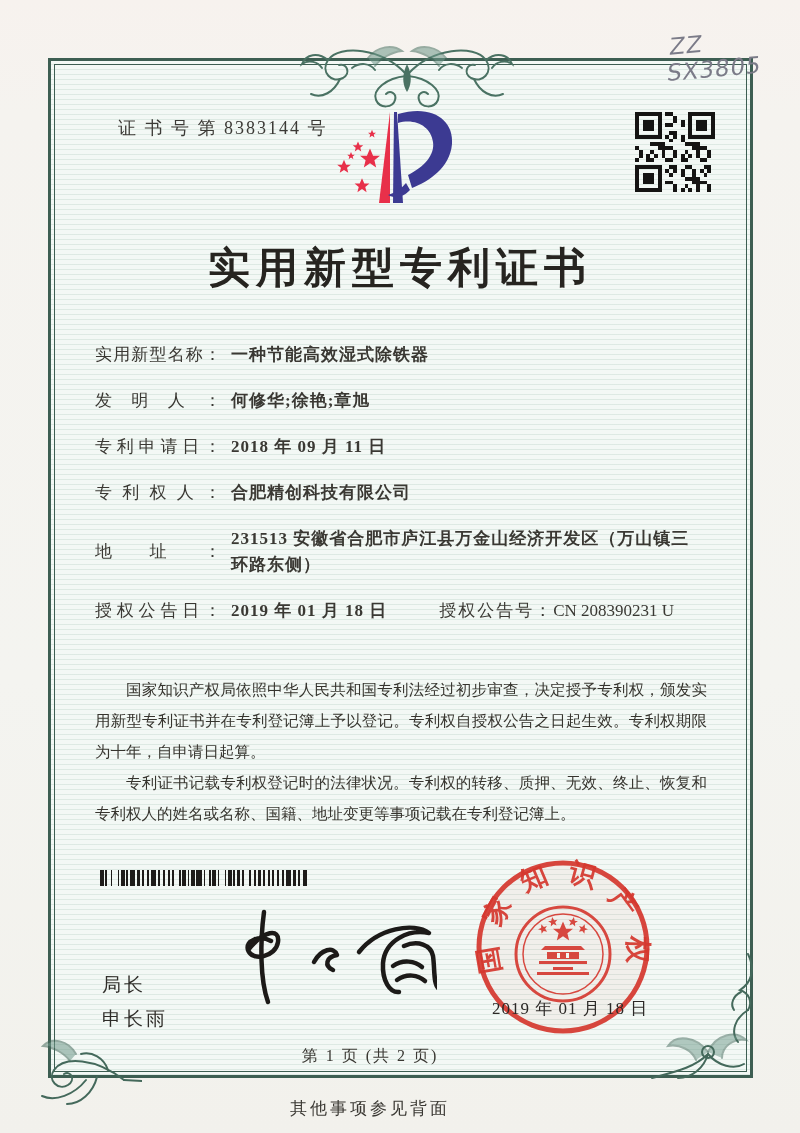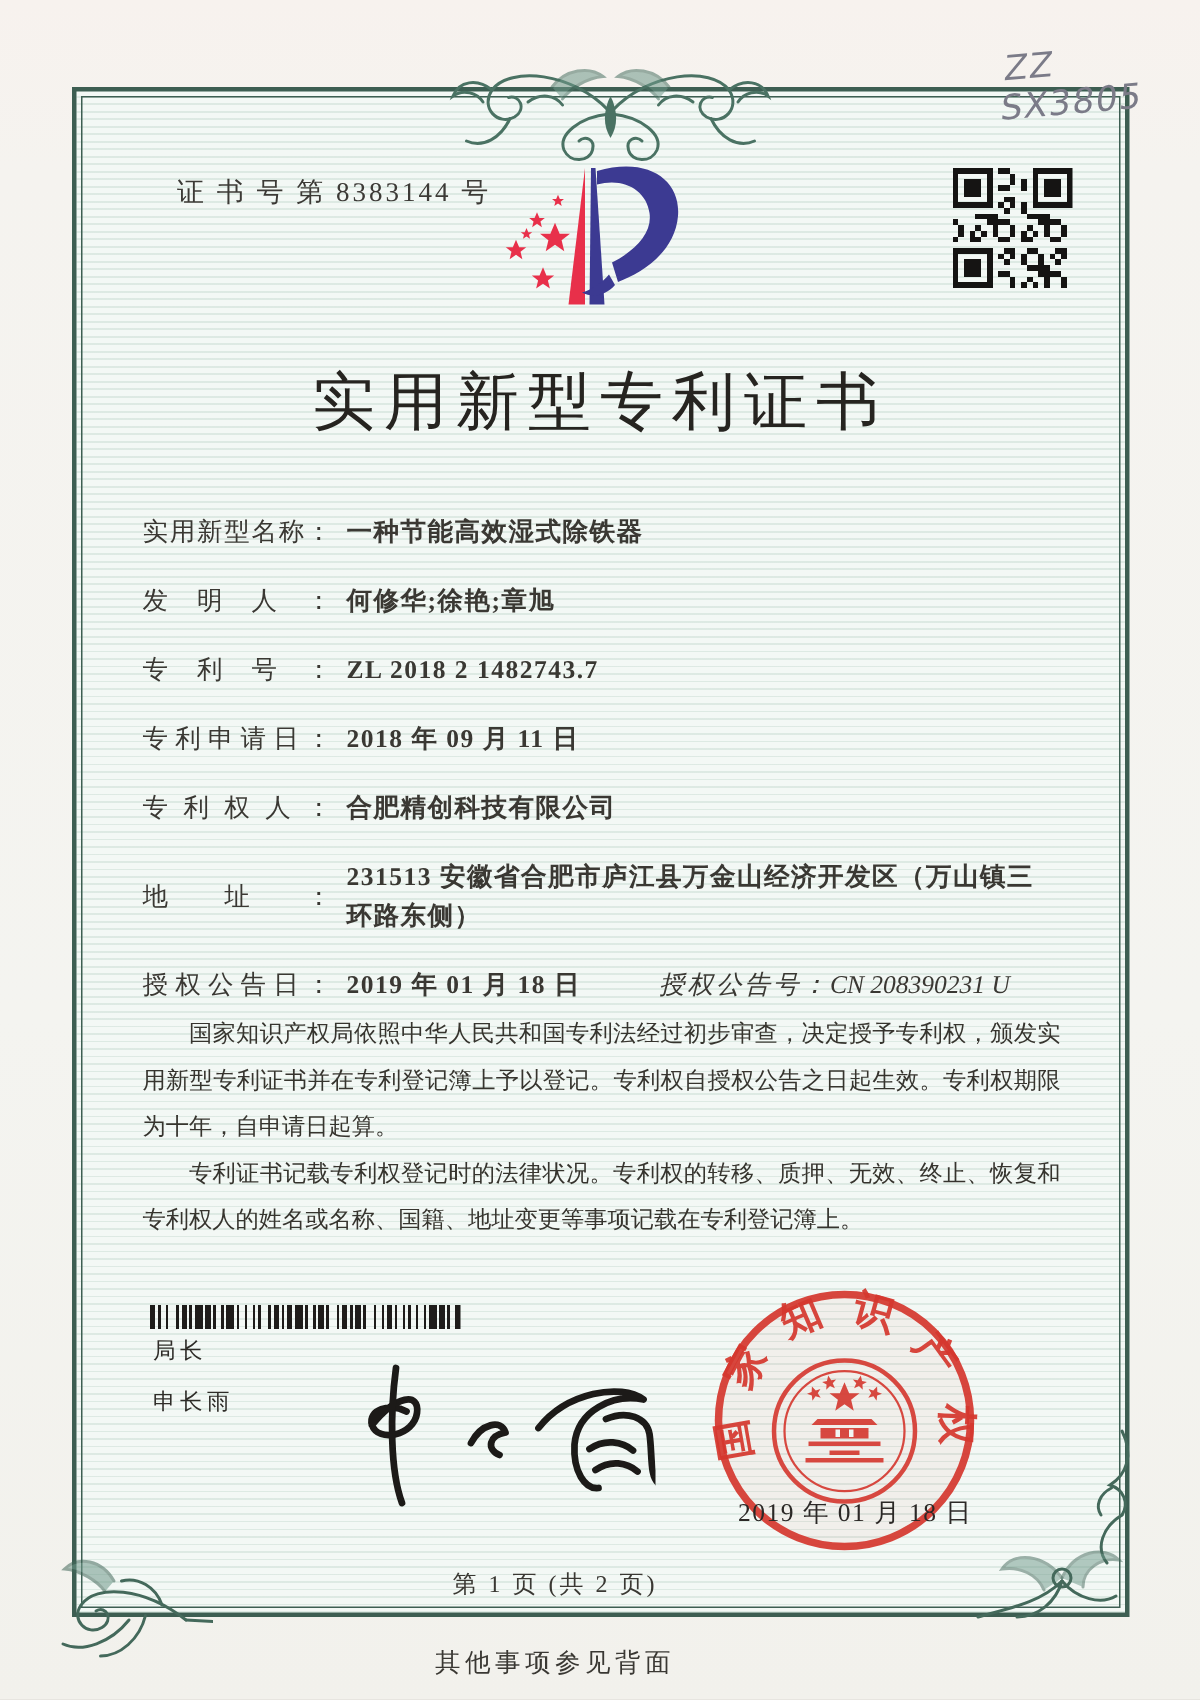--- a/index.html
+++ b/index.html
@@ -10,32 +10,32 @@
   .frame{position:absolute;left:48px;top:58px;width:705px;height:1020px;
          border:3px solid #3d5e52;
          background-color:#f3f8f5;
          background-image:repeating-linear-gradient(0deg,rgba(134,176,156,.20) 0px,rgba(134,176,156,.20) 1px,transparent 1px,transparent 5px);
          box-sizing:border-box;}
   .frame-inner{position:absolute;inset:3px;border:1px solid #3d5e52;}
   .abs{position:absolute;}
   .cert-no{left:75px;top:116px;font-size:18px;letter-spacing:2px;color:#3c3a36;margin-left:43px;}
   .handnote{left:668px;top:28px;font-size:23px;color:#7b7b88;
             transform:rotate(-5deg) skewX(-10deg);font-family:"DejaVu Sans",sans-serif;letter-spacing:1px;}
-  .title{left:0;right:0;top:240px;text-align:center;font-size:42px;font-weight:400;
+  .title{left:0;right:0;top:240px;text-align:center;font-size:42px;font-weight:700;
          letter-spacing:6px;color:#262420;}
   .fields{left:95px;top:342px;width:615px;font-size:17px;line-height:26px;color:#3a3833;}
   .frow{display:flex;margin-bottom:20px;align-items:center;}
   .flabel{width:126px;flex:0 0 126px;text-align:justify;text-align-last:justify;letter-spacing:0;}
   .fvalue{margin-left:10px;letter-spacing:1px;max-width:470px;font-weight:bold;}
-  .fextra{margin-left:52px;white-space:nowrap;font-style:italic;}
+  .fextra{margin-left:52px;white-space:nowrap;}
   .fextra .xl{letter-spacing:2px;}
   .paras{left:95px;top:674px;width:612px;font-size:15.5px;line-height:31px;color:#36342e;text-align:justify;}
   .paras p{margin:0;text-indent:2em;}
   .barcode{left:100px;top:870px;}
-  .officer{left:102px;top:884px;font-size:15px;letter-spacing:3px;color:#2e2c28;line-height:34px;}
+  .officer{left:102px;top:968px;font-size:19px;letter-spacing:3px;color:#2e2c28;line-height:34px;}
   .signature{left:222px;top:900px;}
   .seal{left:474px;top:858px;}
   .seal-date{left:492px;top:997px;font-size:17px;letter-spacing:1px;color:#2b2826;z-index:5;}
   .page-footer{left:0;right:60px;top:1046px;text-align:center;font-size:16px;letter-spacing:2px;color:#3a3833;}
   .bottom-note{left:0;right:60px;top:1097px;text-align:center;font-size:17px;letter-spacing:3px;color:#3a3833;}
   .ornament{pointer-events:none;}
   .orn-top{left:282px;top:32px;}
   .orn-bl{left:24px;top:1018px;}
   .orn-br{left:638px;top:948px;}
   .logo{left:328px;top:104px;}
@@ -316,24 +316,20 @@
   <div class="abs fields">
     <div class="frow">
       <span class="flabel">实用新型名称：</span>
       <span class="fvalue">一种节能高效湿式除铁器</span>
     </div>
     <div class="frow">
       <span class="flabel">发明人：</span>
       <span class="fvalue">何修华;徐艳;章旭</span>
     </div>
     <div class="frow">
-      <span class="flabel">专利号：</span>
-      <span class="fvalue">ZL 2018 2 1482743.7</span>
-    </div>
-    <div class="frow">
       <span class="flabel">专利申请日：</span>
       <span class="fvalue">2018 年 09 月 11 日</span>
     </div>
     <div class="frow">
       <span class="flabel">专利权人：</span>
       <span class="fvalue">合肥精创科技有限公司</span>
     </div>
     <div class="frow">
       <span class="flabel">地址：</span>
       <span class="fvalue">231513 安徽省合肥市庐江县万金山经济开发区（万山镇三环路东侧）</span>

